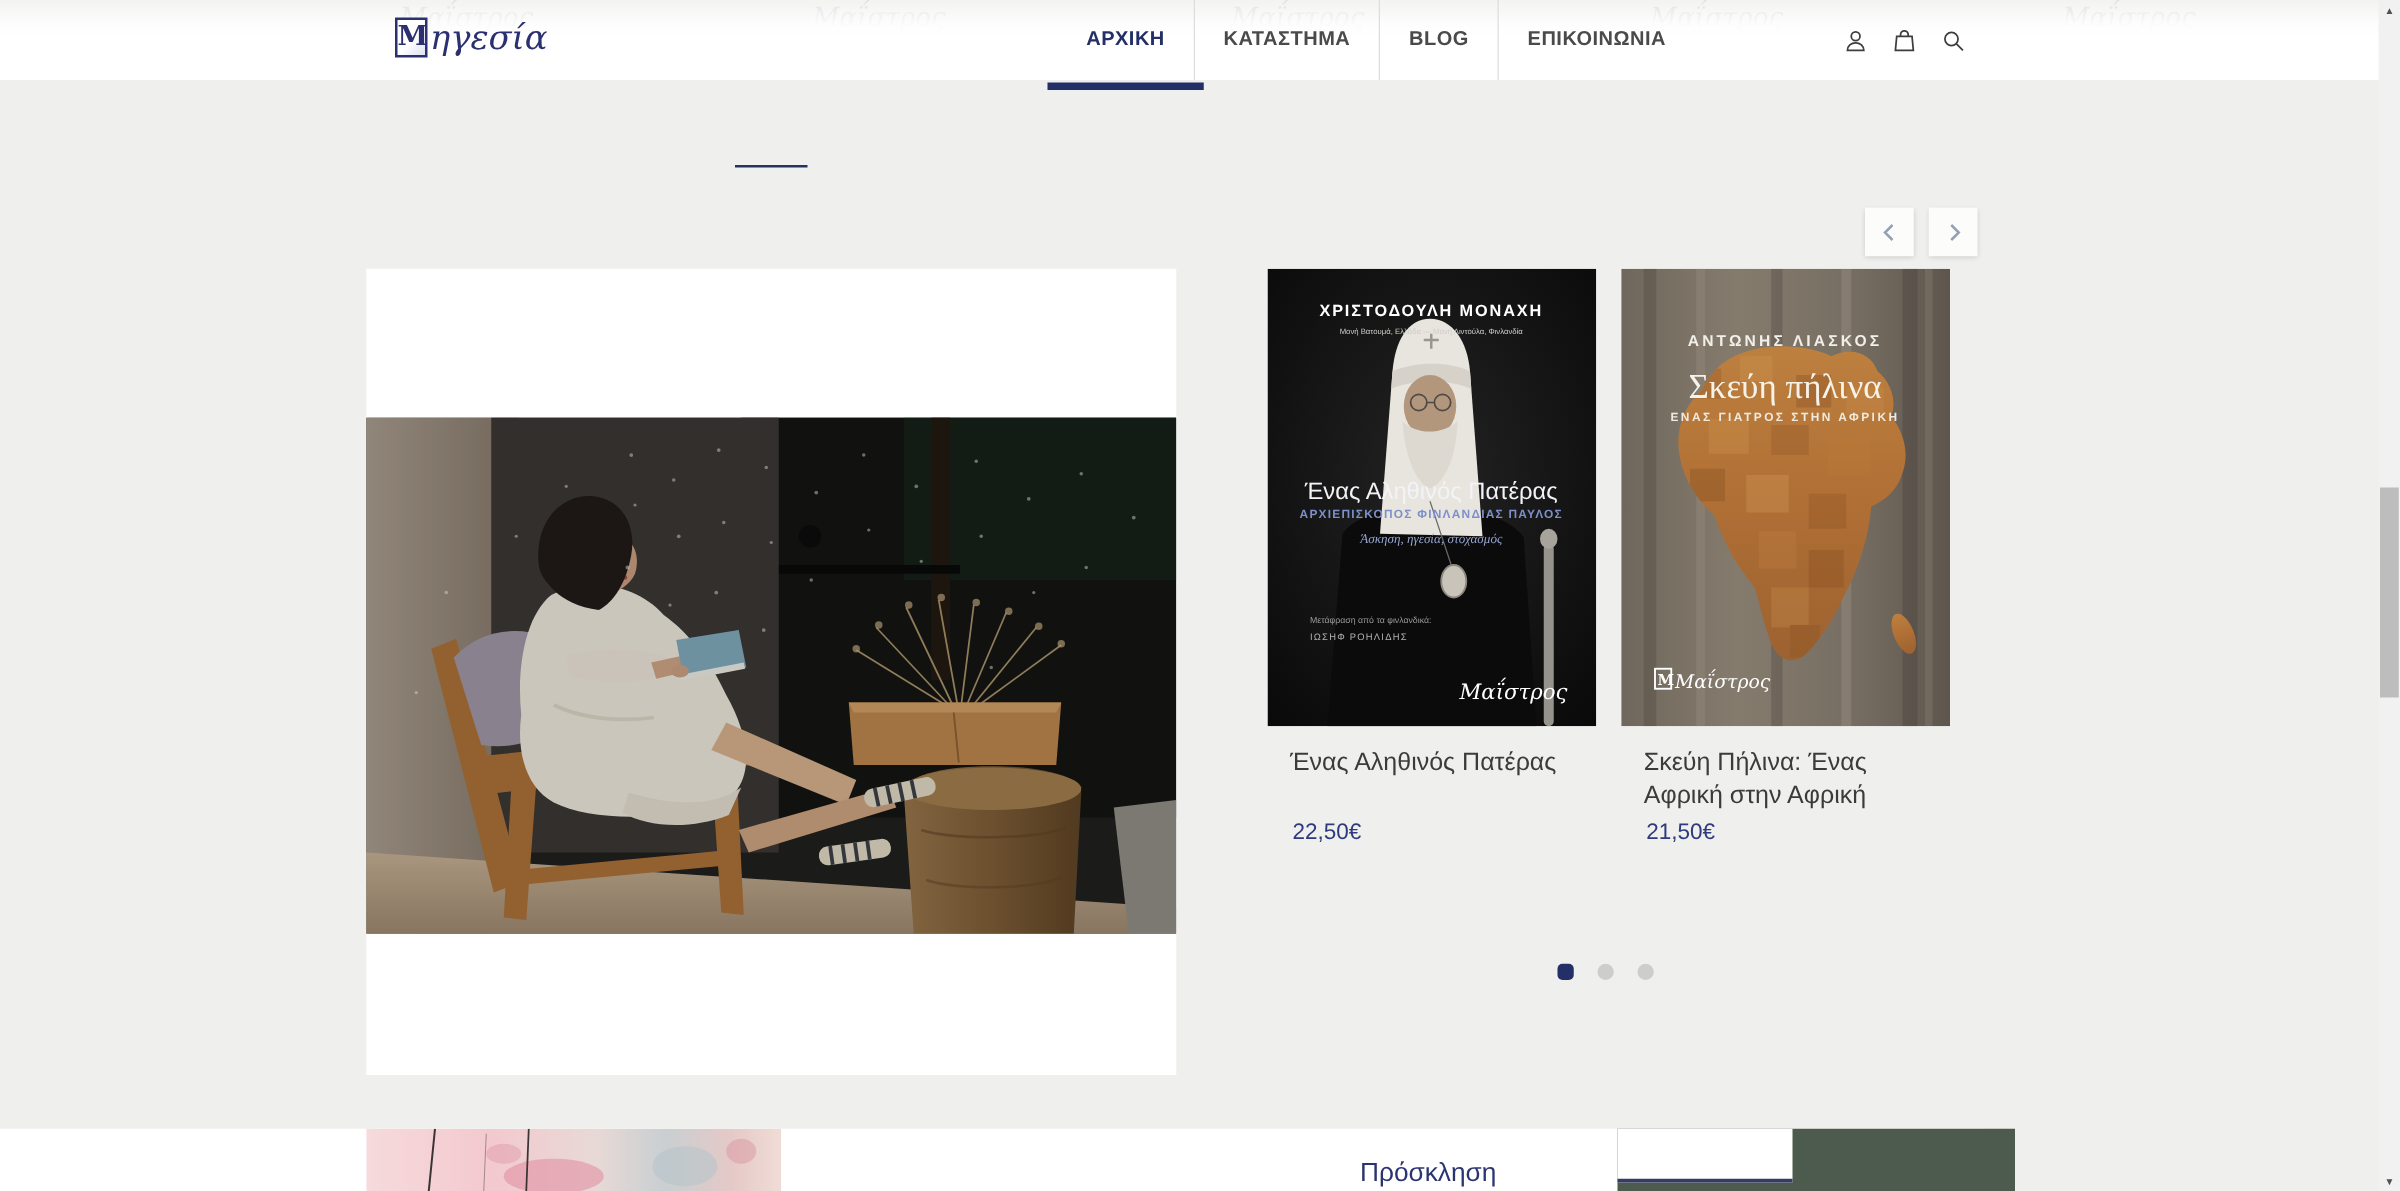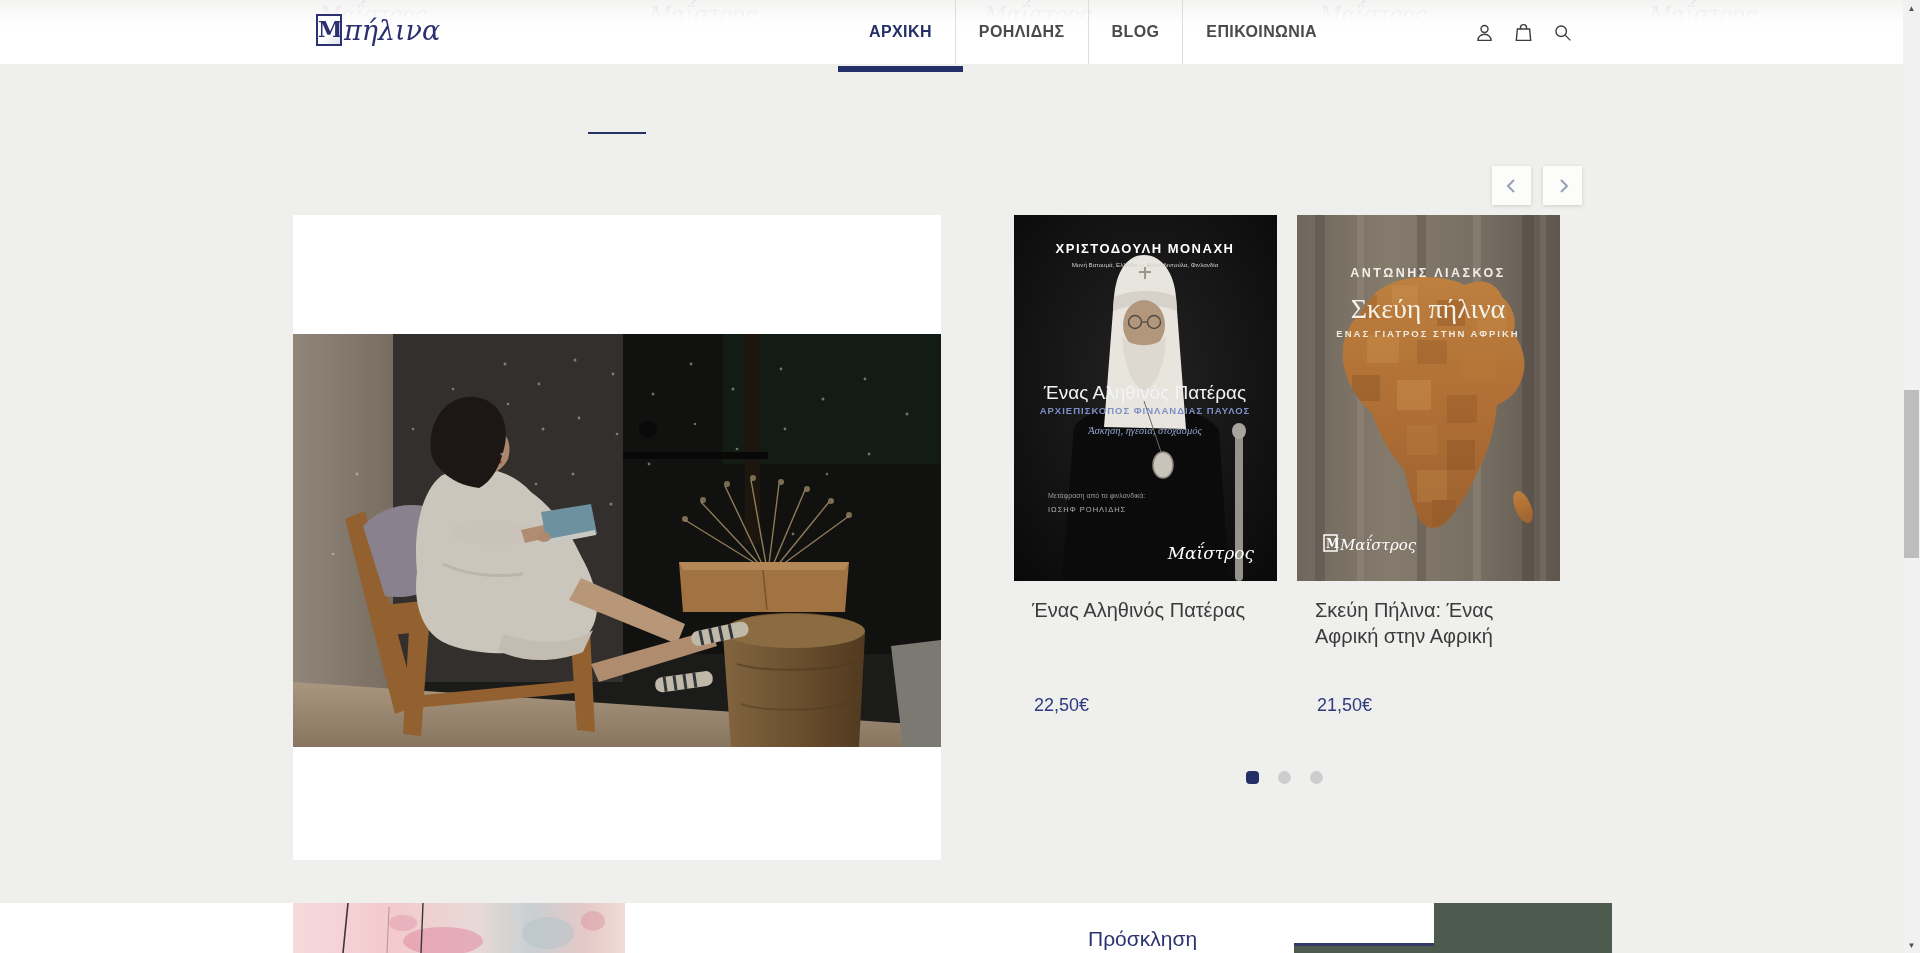--- a/index.html
+++ b/index.html
@@ -44,21 +44,21 @@
   
   .hero-card{position:absolute;left:293px;top:215px;width:648px;height:645px;background:#ffffff;}
   .hero-photo{position:absolute;left:0;top:119px;width:648px;height:413px;display:block;}
   .cover{position:absolute;top:215px;width:263px;height:366px;display:block;cursor:pointer;}
   .cover-1{left:1014px;}
   .cover-2{left:1297px;}
   .prod-title{position:absolute;width:240px;font-size:20px;font-weight:500;line-height:1.32;
     color:#3b3b3b;cursor:pointer;}
   .prod-title-1{left:1032px;top:597px;}
   .prod-title-2{left:1315px;top:597px;}
-  .prod-price{position:absolute;font-size:18px;color:#2e3a7d;margin-top:40px;}
+  .prod-price{position:absolute;font-size:18px;color:#2e3a7d;}
   .prod-price-1{left:1034px;top:655px;}
   .prod-price-2{left:1317px;top:655px;}
   
   .dots{position:absolute;left:1246px;top:771px;display:flex;gap:19px;}
   .dot{width:13px;height:13px;border-radius:50%;background:#cdcdcd;cursor:pointer;}
   .dot.active{background:#232f66;border-radius:4px;}
   
   .bottom-band{position:absolute;left:0;top:903px;width:1590px;height:50px;background:#ffffff;}
   .bottom-art{position:absolute;left:293px;top:0;width:332px;height:50px;display:block;}
   .bottom-title{position:absolute;left:1088px;top:24px;font-size:21px;color:#2b3470;}
@@ -80,25 +80,25 @@
   <span class="wm" style="left:320px">Μαΐστρος</span>
   <span class="wm" style="left:650px">Μαΐστρος</span>
   <span class="wm" style="left:985px">Μαΐστρος</span>
   <span class="wm" style="left:1320px">Μαΐστρος</span>
   <span class="wm" style="left:1650px">Μαΐστρος</span>
 </div>
 
 <header class="header">
   <div class="logo">
     <div class="logo-mark">M</div>
-    <div class="logo-text">πήλινα</div>
+    <div class="logo-text">ηγεσία</div>
   </div>
   <nav class="nav">
     <div class="nav-item active">ΑΡΧΙΚΗ</div>
-    <div class="nav-item">ΡΟΗΛΙΔΗΣ</div>
+    <div class="nav-item">ΚΑΤΑΣΤΗΜΑ</div>
     <div class="nav-item">BLOG</div>
     <div class="nav-item">ΕΠΙΚΟΙΝΩΝΙΑ</div>
   </nav>
   <div class="header-icons">
     <span class="hicon">
       <svg viewBox="0 0 24 24">
           <circle cx="12" cy="8" r="4"></circle>
           <path d="M4.5 21c0-4.2 3.4-7 7.5-7s7.5 2.8 7.5 7z"></path>
         </svg>
     </span>

